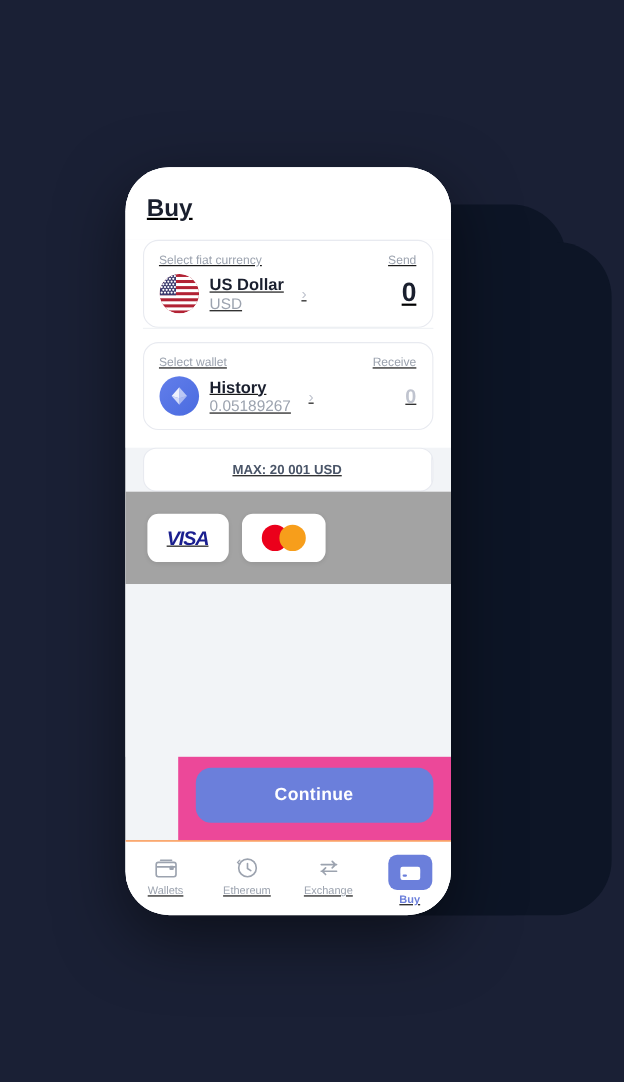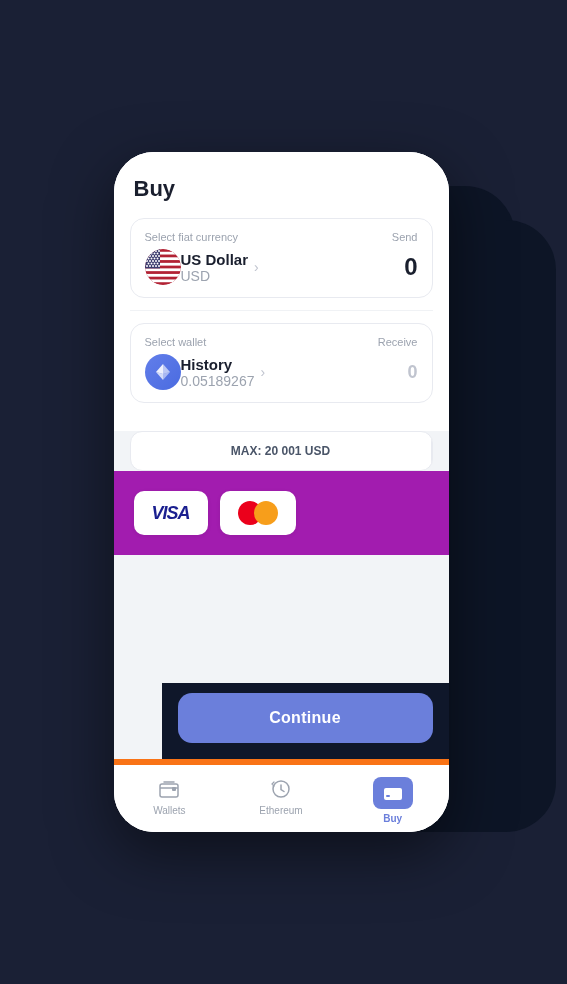--- a/index.html
+++ b/index.html
@@ -40,23 +40,24 @@
       right: -30%;
       z-index: 0;
     }
 
     .phone {
       position: relative;
       z-index: 1;
       background: #ffffff;
       border-radius: 40px;
       overflow: hidden;
-      width: 335px;
+      width: 296px;
       min-height: 680px;
       box-shadow: 0 20px 60px rgba(0,0,0,0.5);
+      text-decoration: underline;
     }
 
     .screen {
       background: #f2f4f7;
       min-height: 680px;
       display: flex;
       flex-direction: column;
     }
 
     
@@ -68,21 +69,20 @@
     .page-title {
       font-size: 22px;
       font-weight: 700;
       color: #1a1f2e;
     }
 
     .currency-card {
       border: 1.5px solid #e8eaf0;
       border-radius: 14px;
       padding: 12px 14px;
-      margin-bottom: 12px;
       background: #ffffff;
     }
 
     .card-label {
       font-size: 11px;
       color: #9ca3af;
       margin-bottom: 6px;
       display: flex;
       justify-content: space-between;
       align-items: center;
@@ -95,20 +95,21 @@
 
     .card-content {
       display: flex;
       justify-content: space-between;
       align-items: center;
     }
 
     .currency-info {
       display: flex;
       align-items: center;
+      gap: 10px;
     }
 
     .currency-icon {
       width: 36px;
       height: 36px;
       border-radius: 50%;
       overflow: hidden;
       flex-shrink: 0;
     }
 
@@ -186,21 +187,21 @@
 
     .minmax-item:first-child {
       border-right: 1px solid #e8eaf0;
     }
 
     
     .payment-methods {
       display: flex;
       gap: 12px;
       padding: 20px 20px;
-      background: #a21caf;
+      background: #a3a3a3;
     }
 
     .payment-card {
       background: #ffffff;
       border-radius: 10px;
       padding: 10px 18px;
       display: flex;
       align-items: center;
       justify-content: center;
       box-shadow: 0 1px 4px rgba(0,0,0,0.08);
@@ -236,21 +237,21 @@
     }
 
     
     .spacer {
       flex: 1;
       background: #f2f4f7;
     }
 
     
     .continue-btn-area {
-      background: #0f172a;
+      background: #ec4899;
       padding: 10px 16px 16px;
       margin-left: 48px;
     }
 
     .continue-btn {
       width: 100%;
       padding: 16px;
       background: #6b7fdb;
       color: #ffffff;
       border: none;
@@ -261,21 +262,21 @@
       letter-spacing: 0.3px;
     }
 
     
     .bottom-nav {
       background: #ffffff;
       display: flex;
       justify-content: space-around;
       align-items: flex-start;
       padding: 12px 0 8px;
-      border-top: 6px solid #f97316;
+      border-top: 1px solid #f97316;
     }
 
     .nav-item {
       display: flex;
       flex-direction: column;
       align-items: center;
       gap: 4px;
       flex: 1;
       cursor: pointer;
     }
@@ -467,20 +468,29 @@
           <div class="nav-icon">
             <svg width="22" height="22" viewBox="0 0 22 22" fill="none">
               <circle cx="11" cy="11" r="8" stroke="#9ca3af" stroke-width="1.5"></circle>
               <path d="M11 7v4.5l3 2" stroke="#9ca3af" stroke-width="1.5" stroke-linecap="round"></path>
               <path d="M4 4l-2 2 2 2" stroke="#9ca3af" stroke-width="1.2" stroke-linecap="round"></path>
             </svg>
           </div>
           <span class="nav-label">Ethereum</span>
         </div>
 
+        <div class="nav-item">
+          <div class="nav-icon">
+            <svg width="22" height="22" viewBox="0 0 22 22" fill="none">
+              <path d="M4 8h14M14 5l3 3-3 3" stroke="#9ca3af" stroke-width="1.5" stroke-linecap="round" stroke-linejoin="round"></path>
+              <path d="M18 14H4M8 11l-3 3 3 3" stroke="#9ca3af" stroke-width="1.5" stroke-linecap="round" stroke-linejoin="round"></path>
+            </svg>
+          </div>
+          <span class="nav-label">Exchange</span>
+        </div>
 
         <div class="nav-item">
           <div class="nav-icon active-bg">
             <svg width="20" height="18" viewBox="0 0 20 18" fill="none">
               <rect x="1" y="4" width="18" height="12" rx="2" fill="white"></rect>
               <rect x="1" y="7" width="18" height="3" fill="rgba(255,255,255,0.4)"></rect>
               <rect x="3" y="11" width="4" height="2" rx="1" fill="#6b7fdb"></rect>
             </svg>
           </div>
           <span class="nav-label active">Buy</span>

